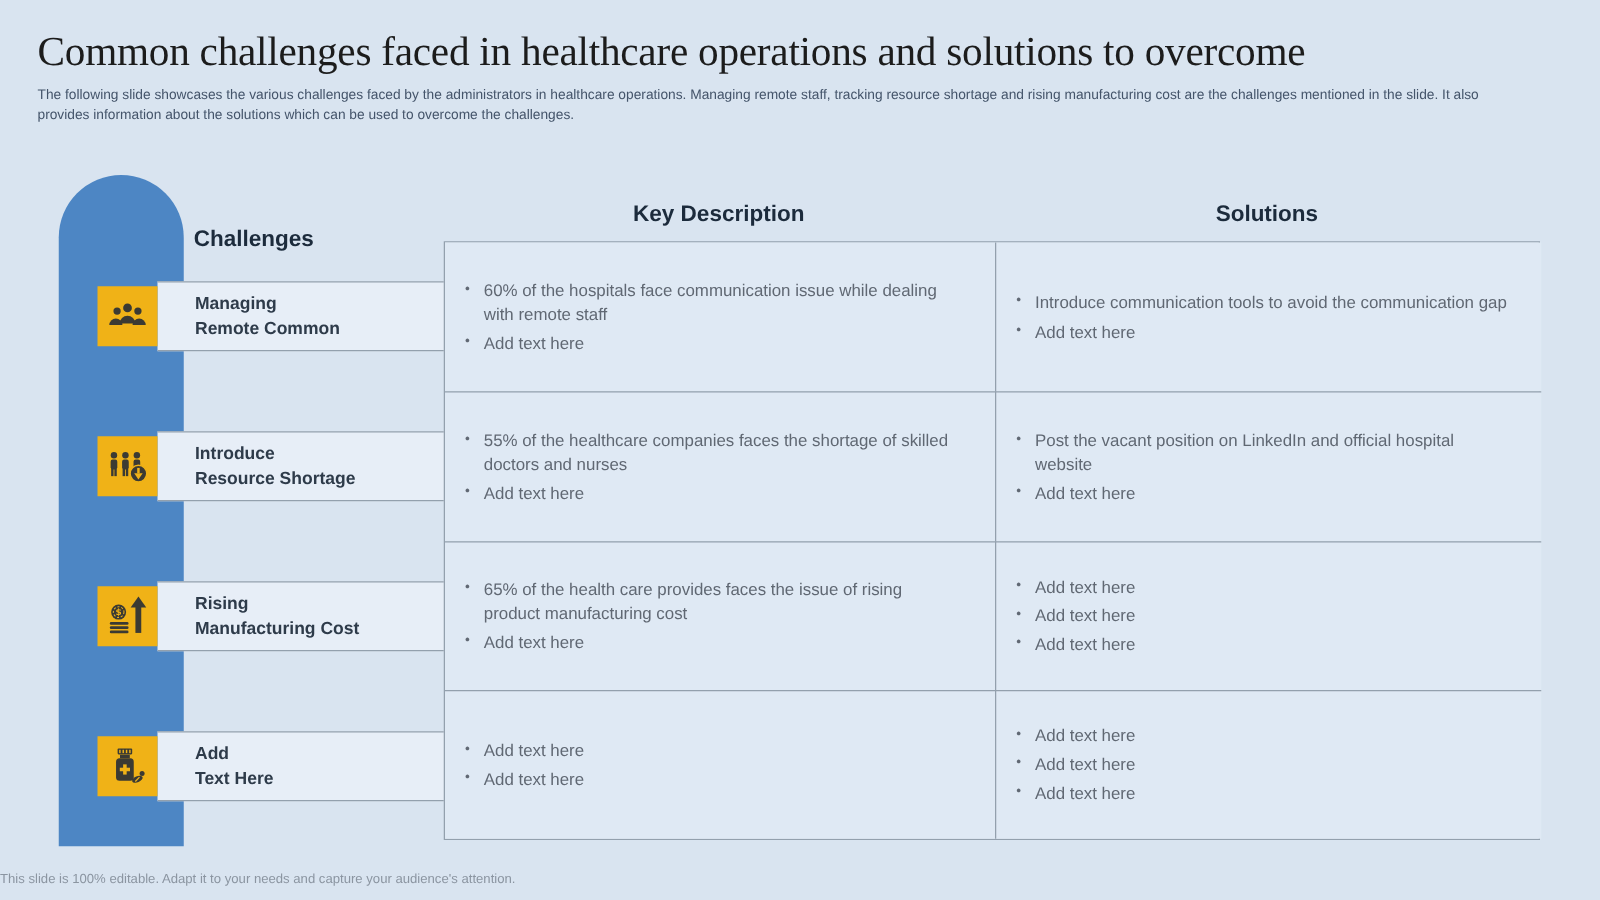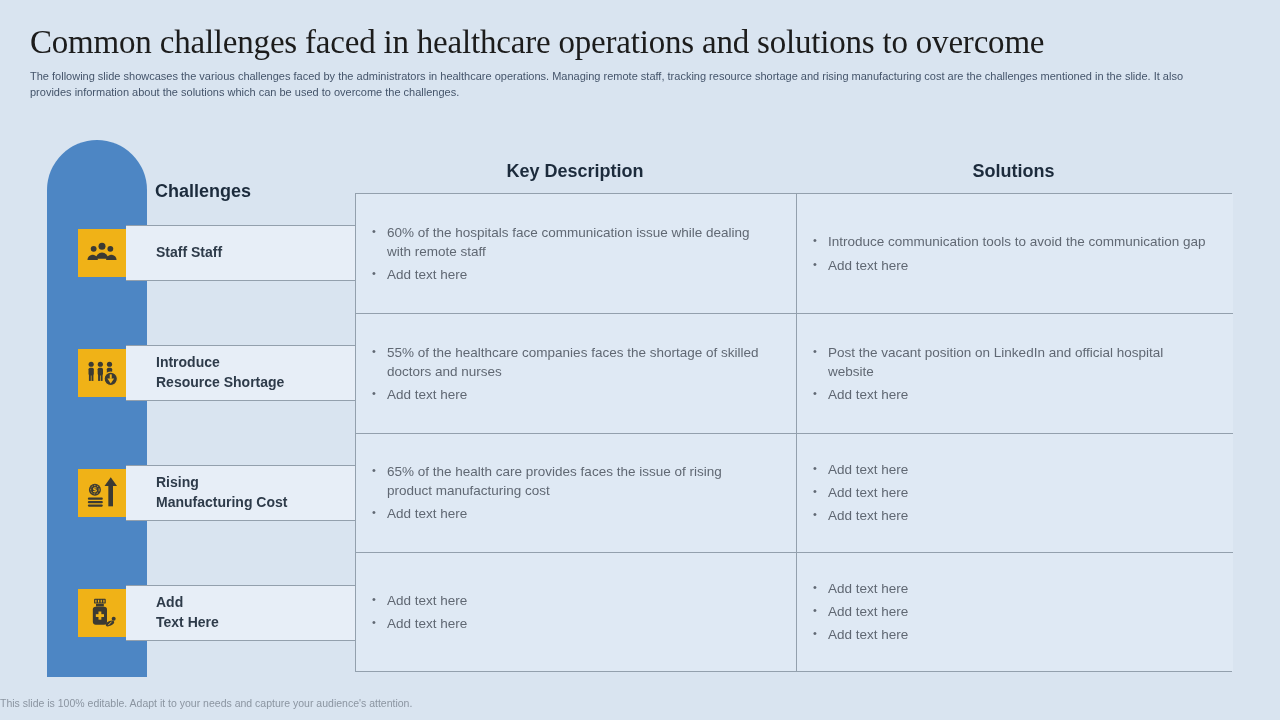--- a/index.html
+++ b/index.html
@@ -86,21 +86,22 @@
 <div class="title">Common challenges faced in healthcare operations and solutions to overcome</div>
 <div class="subtitle">The following slide showcases the various challenges faced by the administrators in healthcare operations. Managing remote staff, tracking resource shortage and rising manufacturing cost are the challenges mentioned in the slide. It also provides information about the solutions which can be used to overcome the challenges.</div>
 
 <div class="pill"></div>
 
 <div class="col-header hdr-challenges">Challenges</div>
 <div class="col-header hdr-desc">Key Description</div>
 <div class="col-header hdr-sol">Solutions</div>
 
 <div class="strip s1">
-  <span class="lbl">Staff Staff</span>
+  <span class="lbl">Managing</span>
+  <span class="lbl">Remote Common</span>
 </div>
 <div class="strip s2">
   <span class="lbl">Introduce</span>
   <span class="lbl">Resource Shortage</span>
 </div>
 <div class="strip s3">
   <span class="lbl">Rising</span>
   <span class="lbl">Manufacturing Cost</span>
 </div>
 <div class="strip s4">

